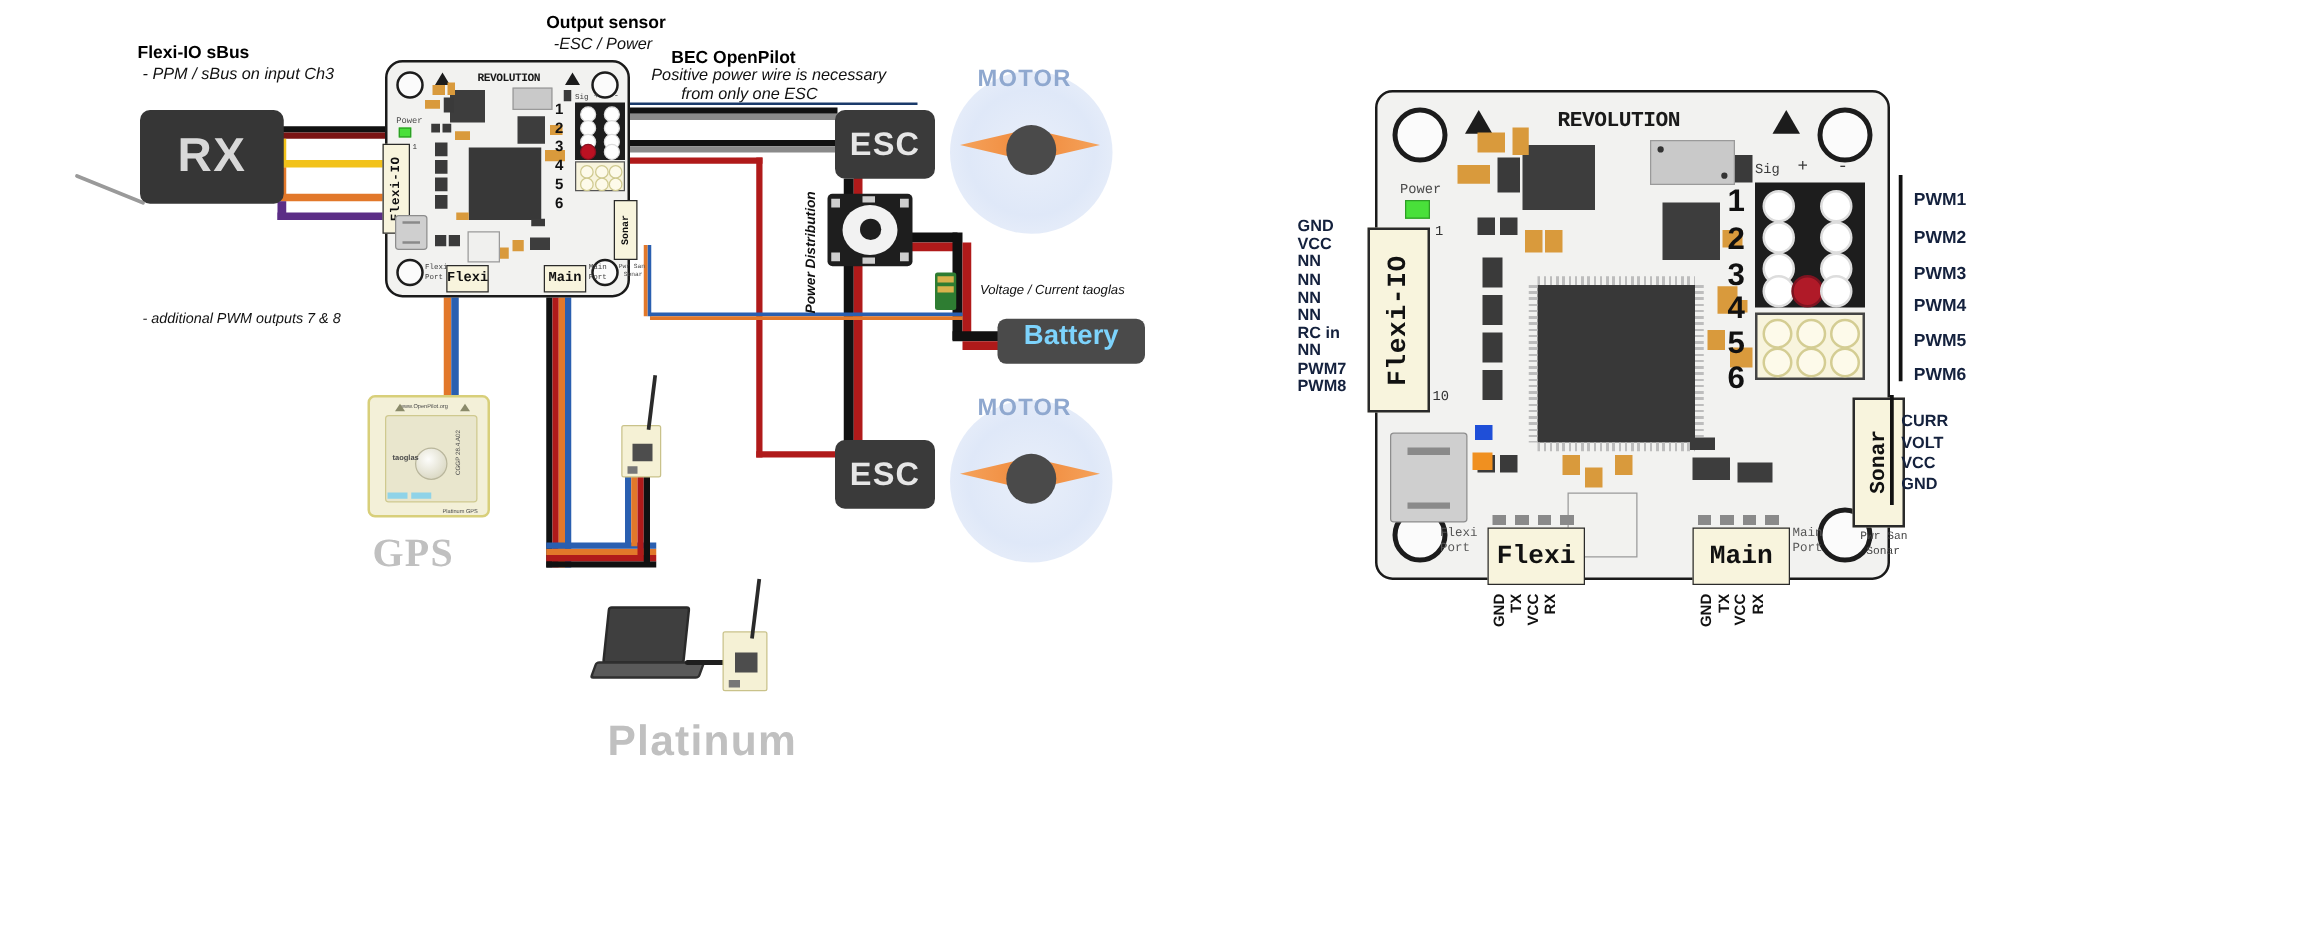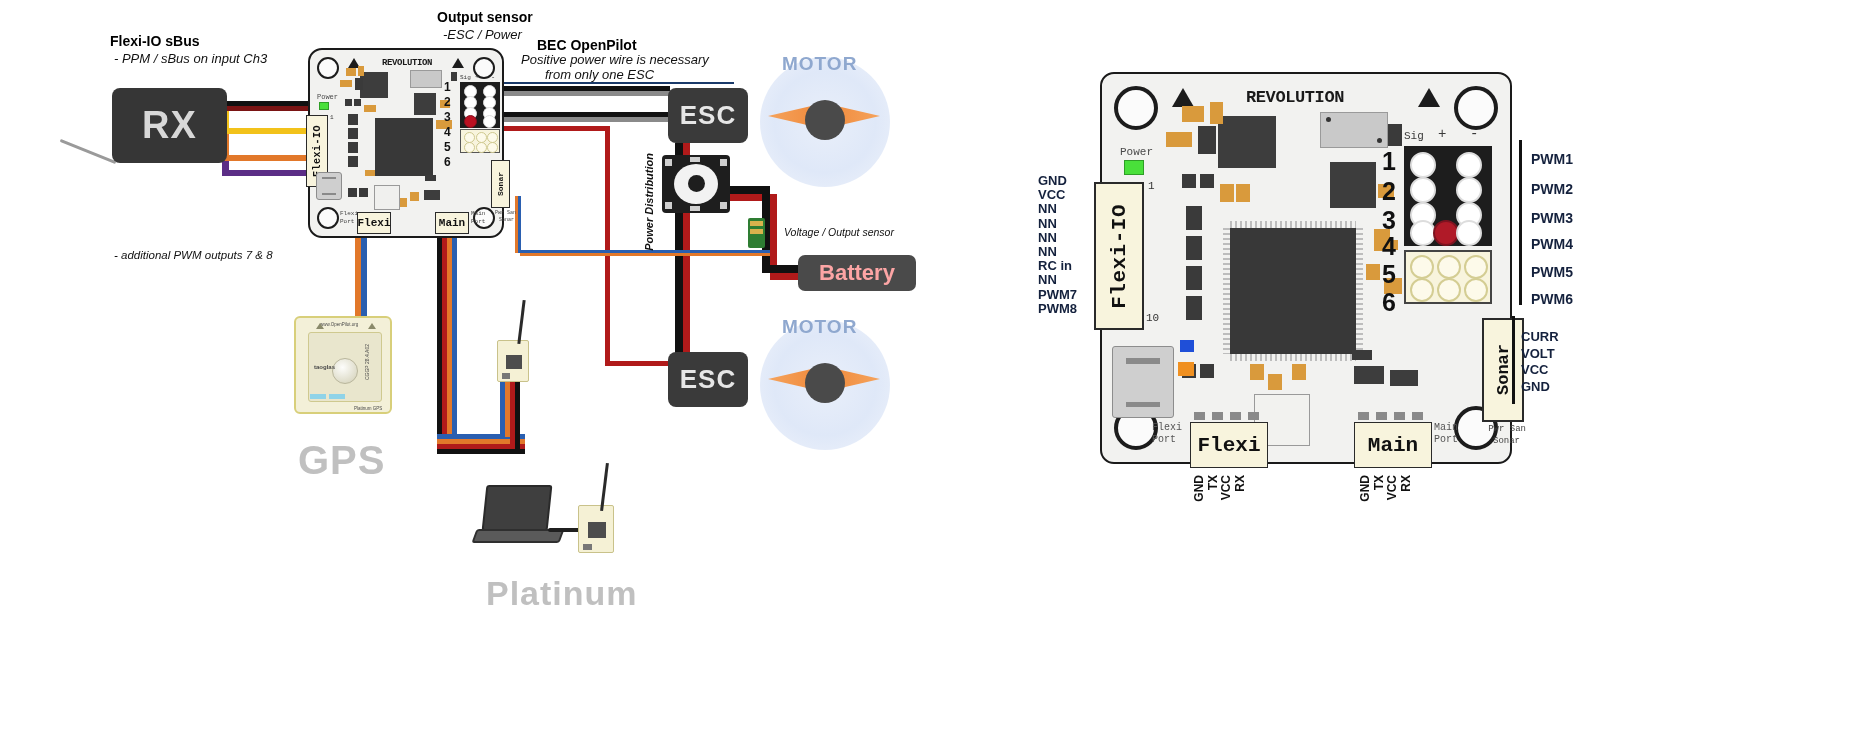--- a/index.html
+++ b/index.html
@@ -95,22 +95,22 @@
   
   .esc-box {
     position:absolute; background:#3a3a3a; border-radius:8px;
     display:flex; align-items:center; justify-content:center;
     color:#e6e6e6; font-weight:bold; letter-spacing:1px;
   }
 
   
   .batt-box {
     position:absolute; background:#4a4a4a; border-radius:7px;
-    display:flex; align-items:center; justify-content:center;
-    color:#fca5a5; font-weight:bold;
+    display:flex; align-items:flex-start; justify-content:center;
+    color:#7dd3fc; font-weight:bold;
   }
 
   
   .motor-halo {
     position:absolute; border-radius:50%;
     background:radial-gradient(circle at 50% 50%, #e9effa 0%, #dfe8f8 55%, #eff3fb 100%);
   }
   .motor-hub { position:absolute; border-radius:50%; background:#4a4a4a; }
   .motor-lbl {
     position:absolute; font-weight:bold; color:#8fa8cf; letter-spacing:1px;
@@ -403,39 +403,39 @@
   <div class="pdb-pad" style="right:3px; bottom:4px; width:7px; height:7px;"></div>
   <div class="pdb-pad" style="left:28px; top:2px; width:10px; height:5px;"></div>
   <div class="pdb-pad" style="left:28px; bottom:2px; width:10px; height:5px;"></div>
 </div>
 <div class="vert-label" style="left:643px; top:153px; font-size:11px;">Power Distribution</div>
 
 <div class="vsens" style="left:748px; top:218px; width:17px; height:30px;">
   <div class="vsens-pad" style="position:absolute; left:2px; top:3px; width:13px; height:5px;"></div>
   <div class="vsens-pad" style="position:absolute; left:2px; top:11px; width:13px; height:5px;"></div>
 </div>
-<div class="abs ann-small" style="left:784px; top:226px; font-size:10.5px;">Voltage / Output sensor</div>
+<div class="abs ann-small" style="left:784px; top:226px; font-size:10.5px;">Voltage / Current taoglas</div>
 
 <div class="batt-box" style="left:798px; top:255px; width:118px; height:36px; font-size:22px;">
   <span>Battery</span>
 </div>
 
 <div class="gps-mod" style="left:294px; top:316px; width:98px; height:98px;">
   <div class="gps-inner" style="left:12px; top:14px; width:74px; height:70px;"></div>
   <div class="gps-dome" style="left:36px; top:40px; width:26px; height:26px;"></div>
   <div class="gps-txt" style="left:24px; top:4px; font-size:4.5px;">www.OpenPilot.org</div>
   <div class="gps-txt-v" style="left:68px; top:26px; font-size:5px;">CGGP 28.4.A02</div>
   <div class="gps-txt" style="left:58px; top:88px; font-size:4.5px;">Platinum GPS</div>
   <div class="gps-txt" style="left:18px; top:46px; font-size:6px; font-weight:bold;">taoglas</div>
   <div class="gps-strip" style="left:14px; top:76px; width:16px; height:5px;"></div>
   <div class="gps-strip" style="left:33px; top:76px; width:16px; height:5px;"></div>
   <div class="tri" style="left:20px; top:5px; border-bottom-width:6px; border-left-width:4px; border-right-width:4px; border-bottom-color:#8a8a6a;"></div>
   <div class="tri" style="left:72px; top:5px; border-bottom-width:6px; border-left-width:4px; border-right-width:4px; border-bottom-color:#8a8a6a;"></div>
 </div>
-<div class="big-grey" style="left:298px; top:438px; font-size:40px;">GPS</div>
+<div class="big-grey" style="left:298px; top:424px; font-size:32px;font-family:Liberation Serif, serif;">GPS</div>
 
 <div class="radio-mod" style="left:497px; top:340px; width:32px; height:42px;">
   <div class="radio-chip" style="position:absolute; left:8px; top:14px; width:16px; height:14px;"></div>
   <div class="radio-chip" style="position:absolute; left:4px; top:32px; width:8px; height:6px; background:#777;"></div>
 </div>
 <div class="antenna" style="left:520px; top:300px; width:3px; height:44px; transform:rotate(7deg);"></div>
 
 <div class="lap-screen" style="left:484px; top:485px; width:66px; height:46px;"></div>
 <div class="lap-base" style="left:474px; top:529px; width:88px; height:14px; transform:skewX(-20deg);"></div>
 <div class="wire abs" style="left:548px; top:528px; width:34px; height:4px; background:#1f1f1f; border-radius:2px;"></div>

